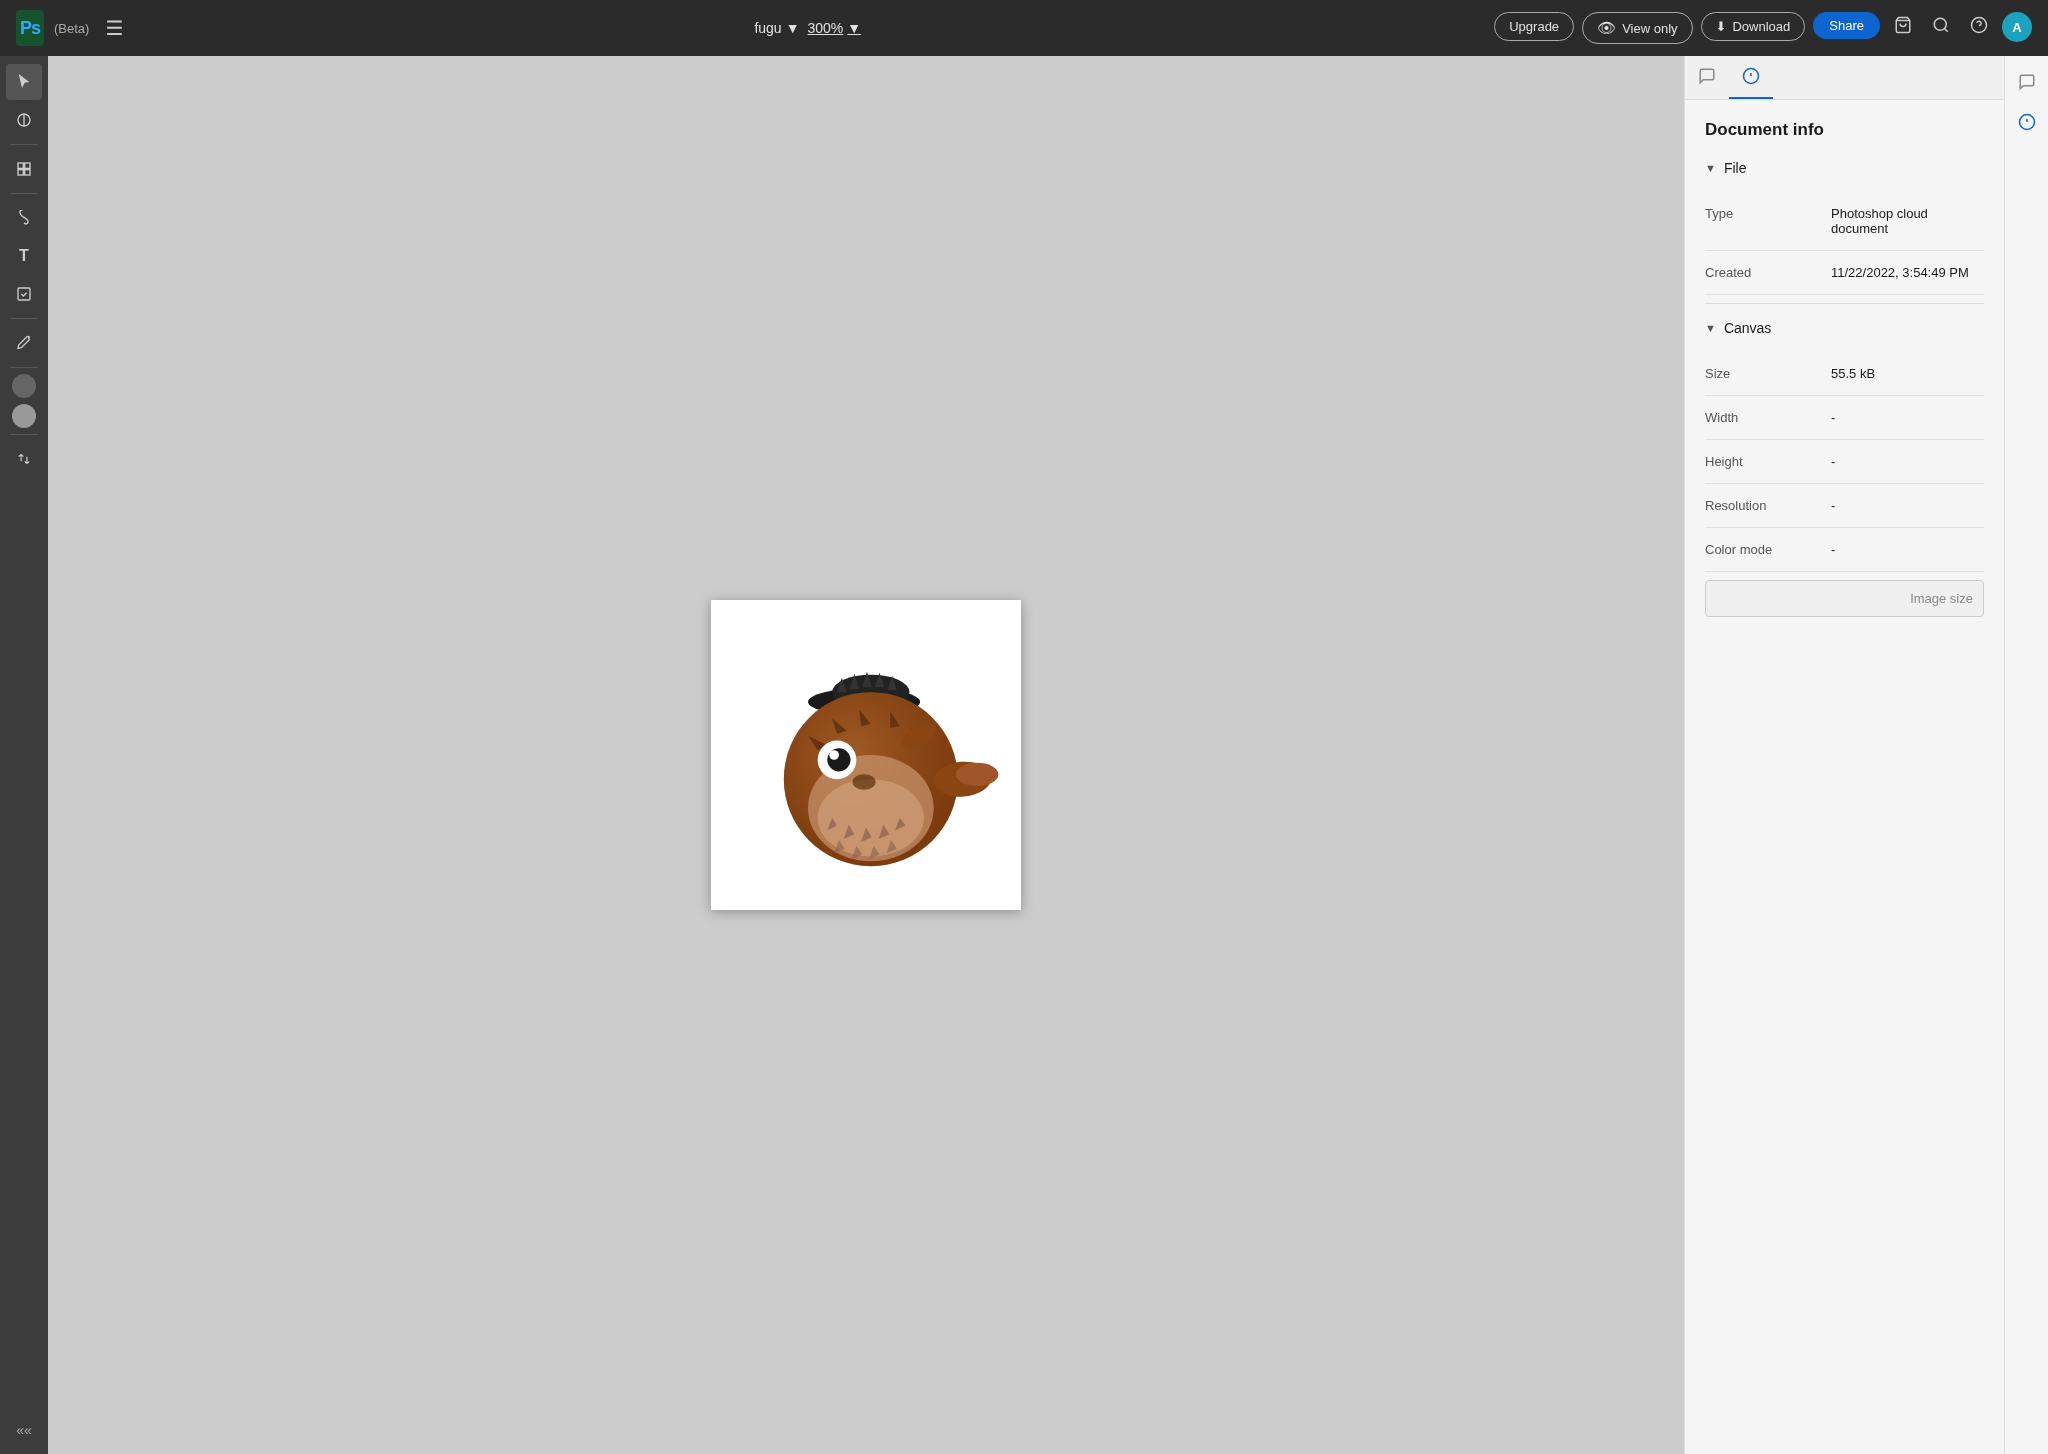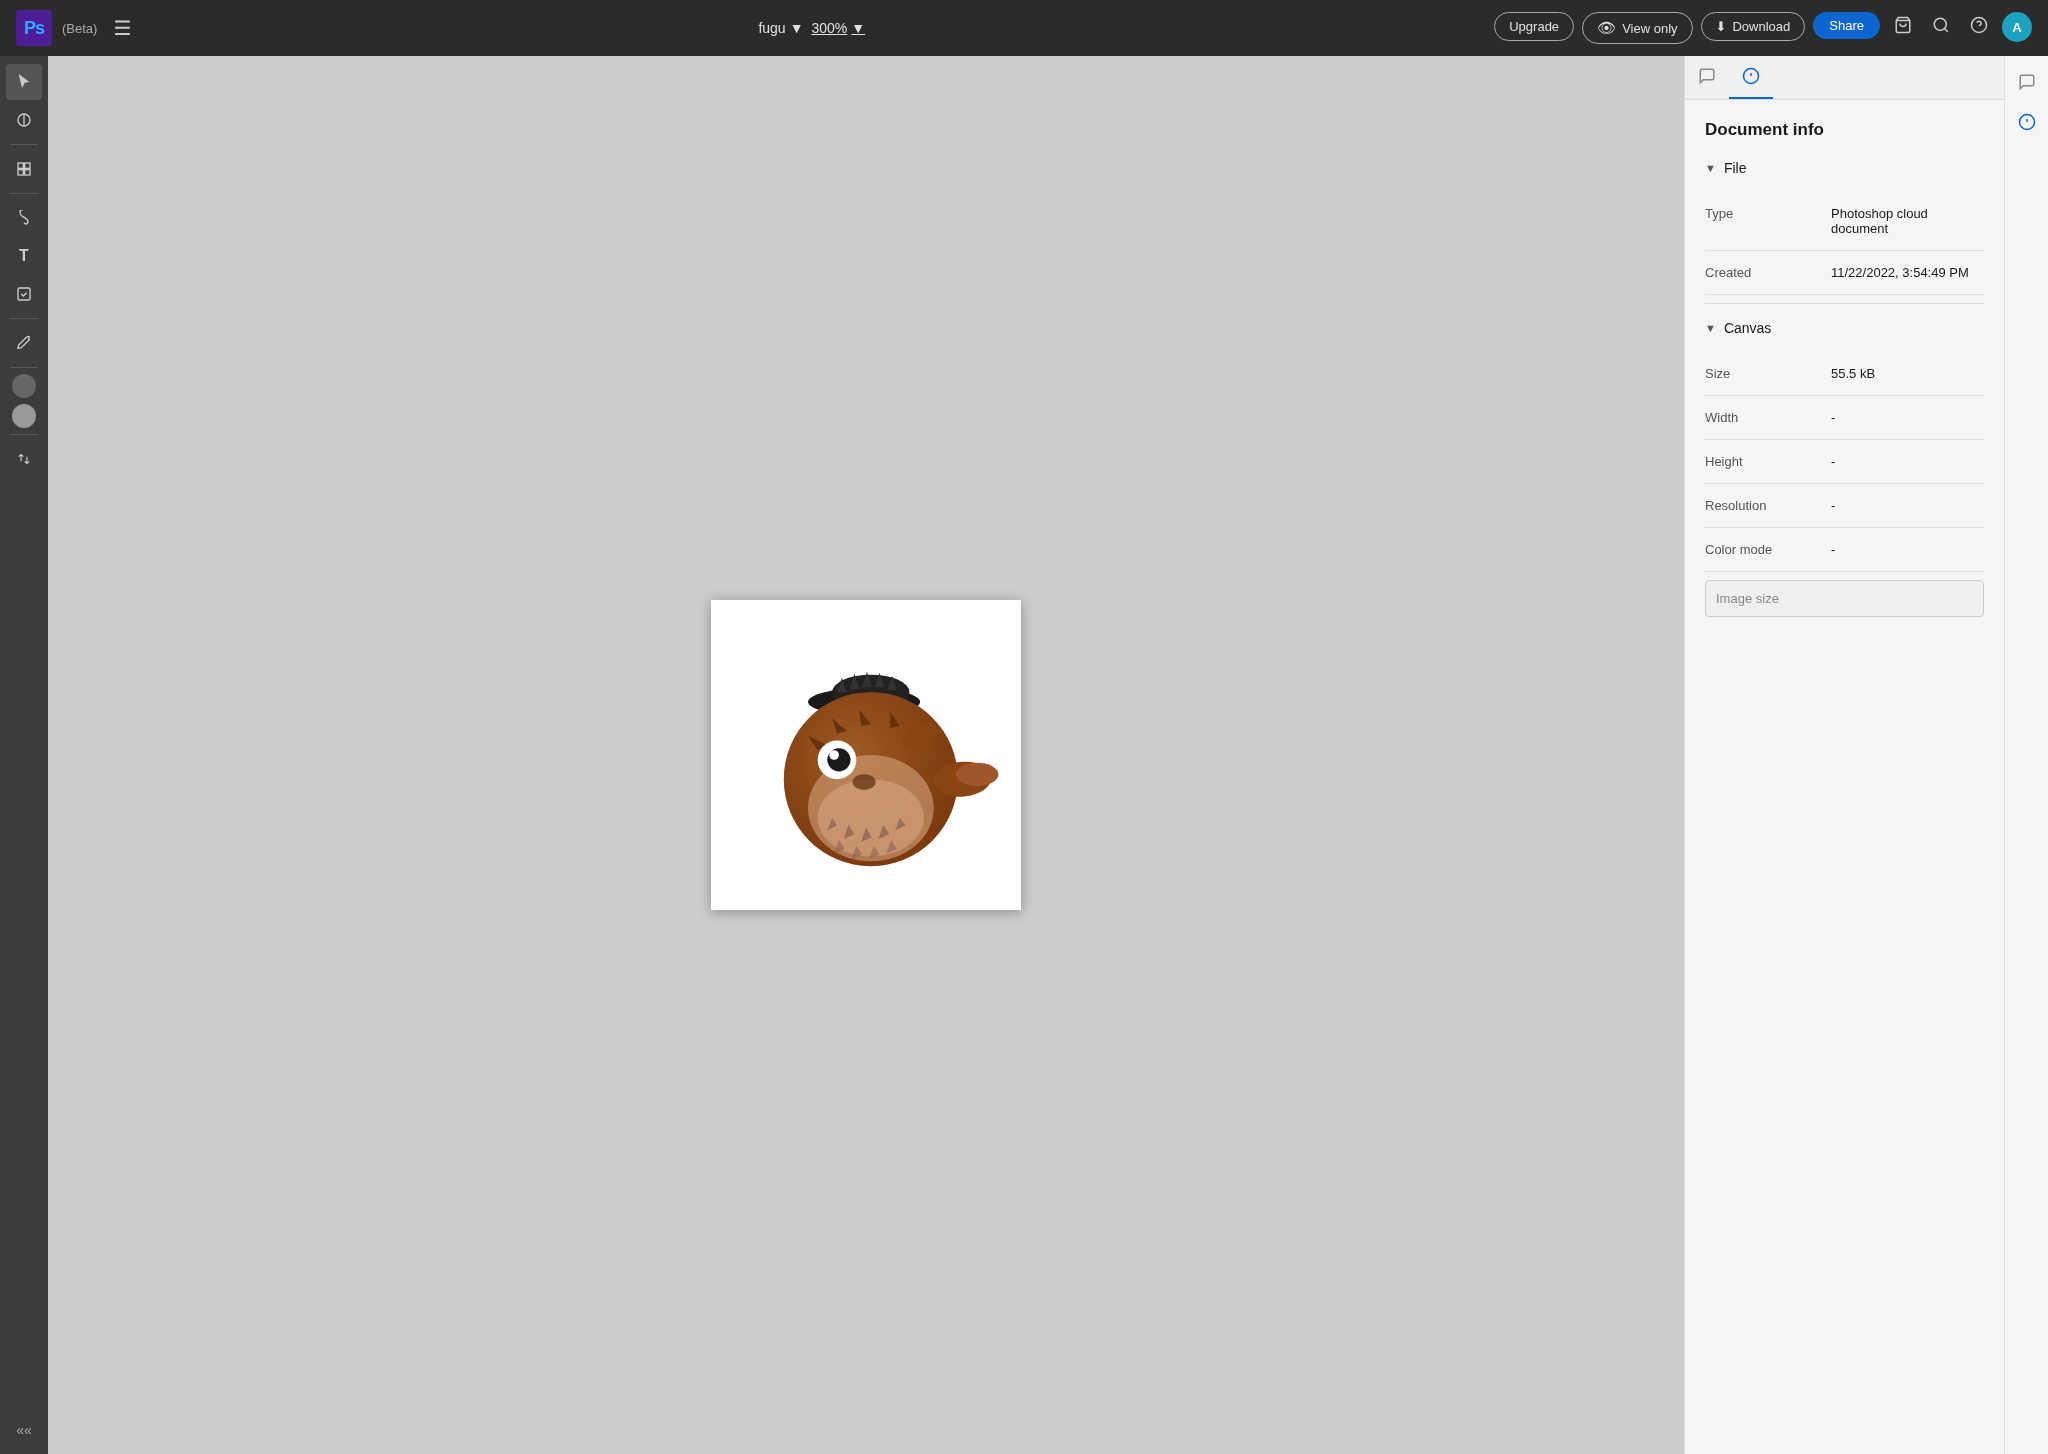--- a/index.html
+++ b/index.html
@@ -24,23 +24,23 @@
       flex-shrink: 0;
       position: relative;
       z-index: 10;
     }
     .topbar-left {
       display: flex;
       align-items: center;
       gap: 10px;
     }
     .ps-logo {
-      width: 36px;
+      width: 28px;
       height: 36px;
-      background: #4c1d95;
+      background: #14532d;
       border-radius: 4px;
       display: flex;
       align-items: center;
       justify-content: center;
       color: #31a8ff;
       font-size: 18px;
       font-weight: 700;
       letter-spacing: -1px;
       flex-shrink: 0;
     }
@@ -326,21 +326,21 @@
 
     .btn-image-size {
       width: 100%;
       padding: 10px;
       background: #f0f0f0;
       border: 1px solid #ccc;
       border-radius: 4px;
       font-size: 13px;
       color: #888;
       cursor: pointer;
-      text-align: left;
+      text-align: right;
       margin-top: 8px;
     }
 
     
     .right-side-icons {
       width: 44px;
       background: #f5f5f5;
       display: flex;
       flex-direction: column;
       align-items: center;

